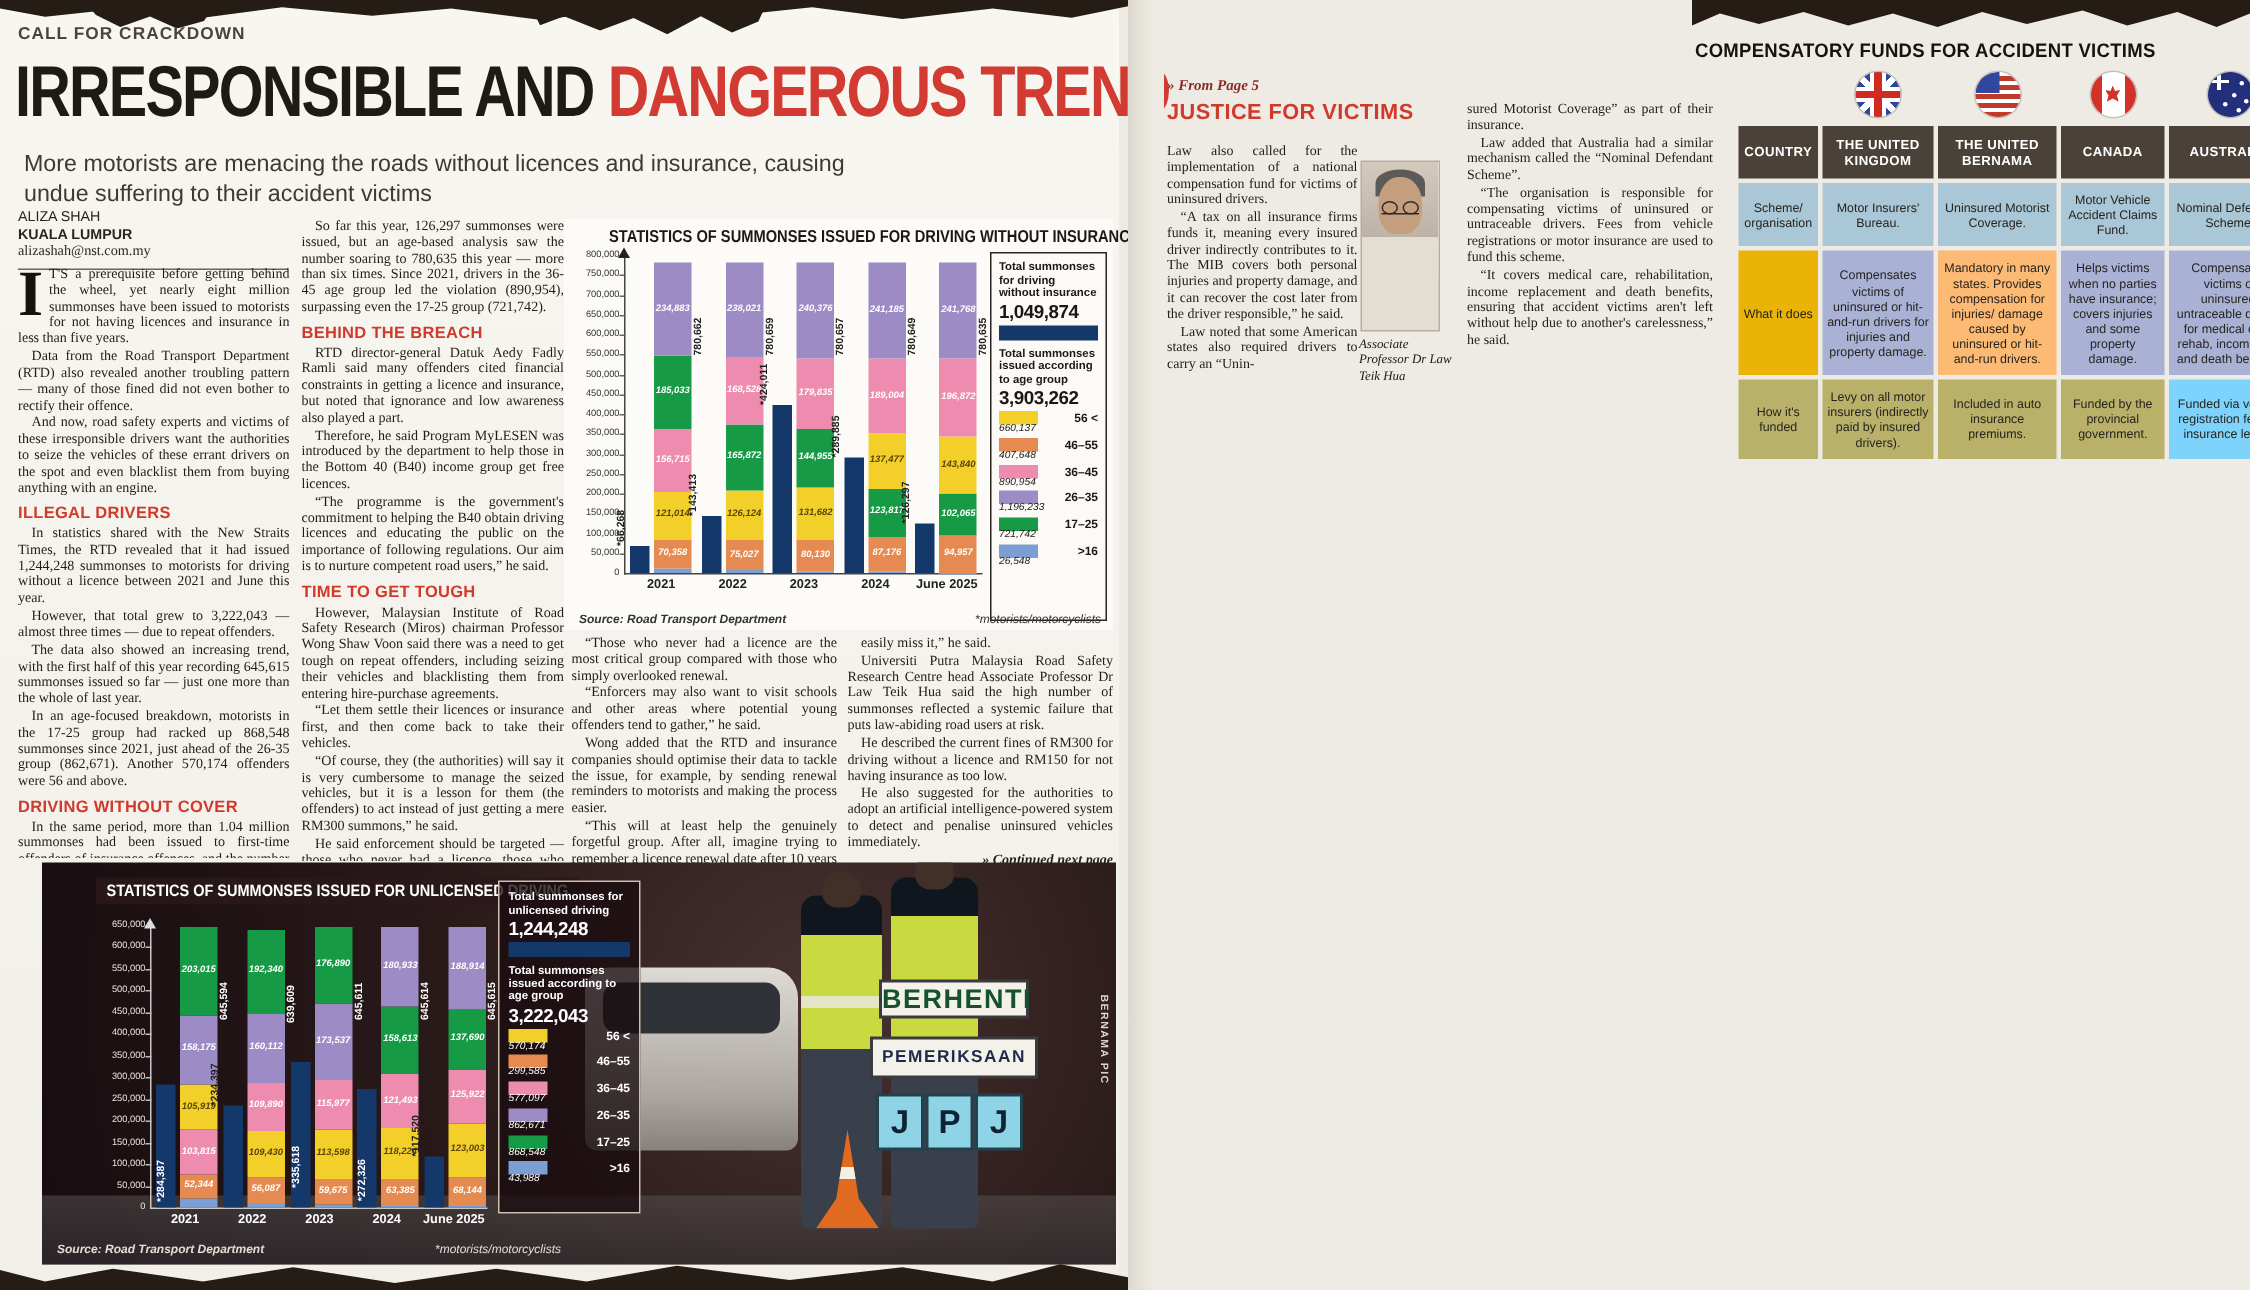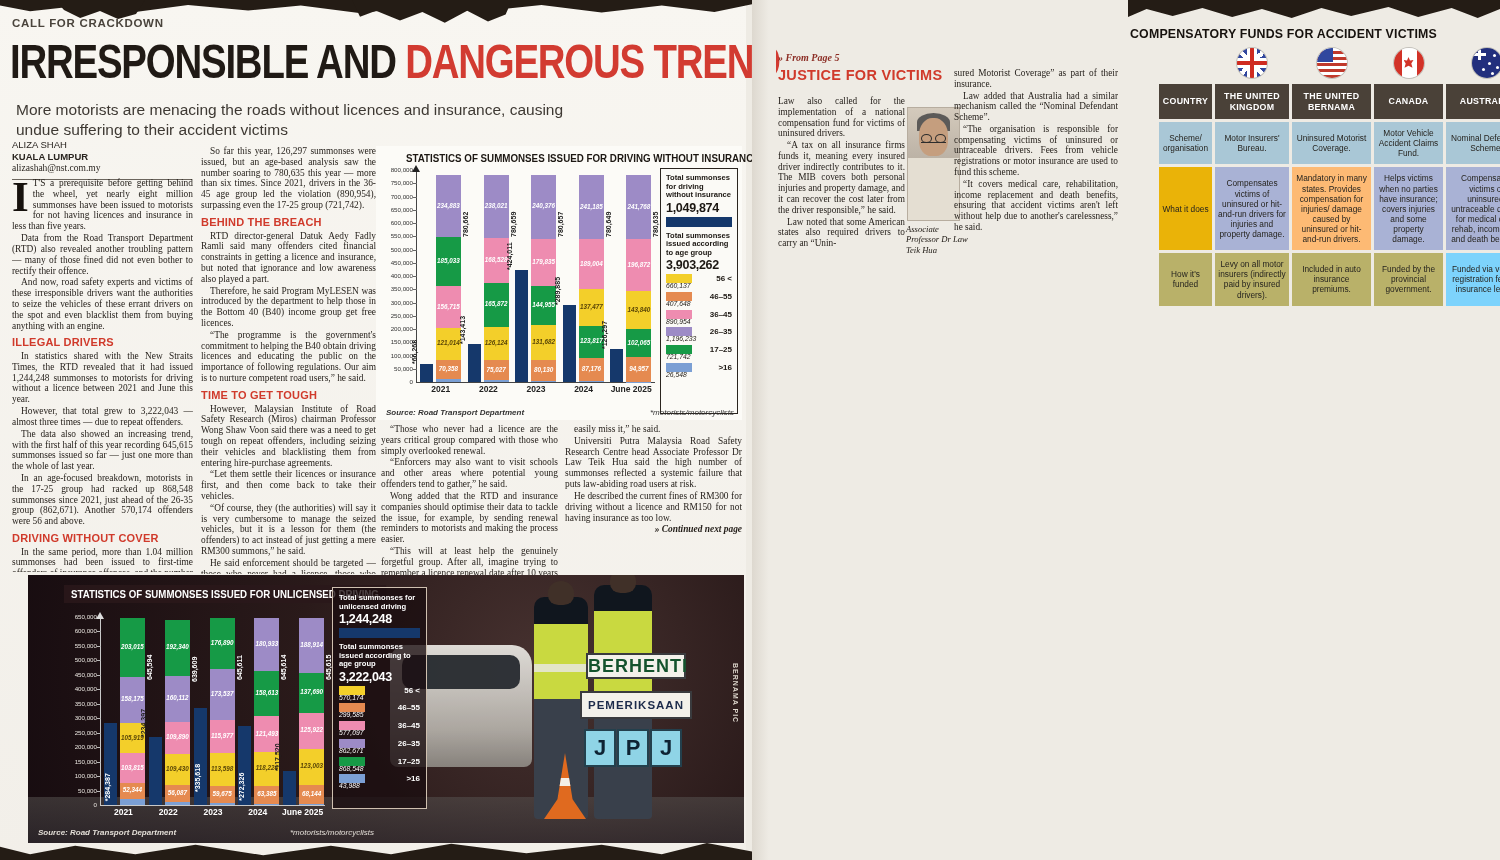--- a/index.html
+++ b/index.html
@@ -85,21 +85,21 @@
   .cone::after{content:"";position:absolute;left:30%;top:38%;width:40%;height:12%;background:#f3efe6;}
   .credit{position:absolute;right:5px;top:88px;writing-mode:vertical-rl;font-size:7px;letter-spacing:1px;color:#ddd6cc;font-weight:700;}
   
   .continuation{position:absolute;left:778px;top:52px;width:348px;height:280px;}
   .frompage{font-family:"Liberation Serif",serif;font-style:italic;font-weight:700;font-size:10px;color:#8c2d24;}
   .justice-head{margin:4px 0 0;font-size:14.5px;color:#d03a2b;letter-spacing:.3px;font-weight:700;}
   .jcol{position:absolute;font-family:"Liberation Serif",serif;font-size:9.3px;line-height:1.16;text-align:justify;color:#211c17;overflow:hidden;}
   .jcol p{margin:0 0 1px;text-indent:9px;}
   .jcol p:first-child{text-indent:0;}
   .jcolA{left:0;top:44px;width:127px;height:232px;}
-  .jcolB{left:176px;top:16px;width:164px;height:264px;}
+  .jcolB{left:200px;top:16px;width:164px;height:264px;}
   .portrait{position:absolute;left:130px;top:56px;width:51px;height:112px;background:linear-gradient(#d4cabc,#9e958a);overflow:hidden;box-shadow:0 0 0 1px #b7ad9f;}
   .portrait .hair{position:absolute;left:9px;top:5px;width:33px;height:18px;background:#5c5a58;border-radius:50% 50% 0 0;}
   .portrait .face{position:absolute;left:11px;top:10px;width:29px;height:38px;background:#c59e7e;border-radius:46% 46% 40% 40%;}
   .portrait .glasses{position:absolute;left:13px;top:26px;width:25px;height:8px;border-bottom:1px solid #2c2c2c;}
   .portrait .glasses::before,.portrait .glasses::after{content:"";position:absolute;top:0;width:9px;height:7px;border:1.4px solid #2c2c2c;border-radius:50%;}
   .portrait .glasses::before{left:0;}  .portrait .glasses::after{right:0;}
   .portrait .shirt{position:absolute;left:0;top:50px;width:100%;height:62px;background:#e4ded2;}
   .jcaption{position:absolute;left:128px;top:172px;width:66px;font-family:"Liberation Serif",serif;font-style:italic;font-size:8.6px;line-height:1.2;color:#1d1813;}
   
   .tablewrap{position:absolute;left:1128px;top:0;width:372px;height:312px;}
@@ -343,29 +343,30 @@
           <span class="sw" style="background: rgb(123, 159, 212);"></span>
           <span class="lb">&gt;16</span>
         </div>
         <div class="lg-tot">26,548</div>
       </div>
     <div class="c-source">Source: Road Transport Department</div>
     <div class="c-foot">*motorists/motorcyclists</div>
   </div>
 
   <div class="col col3">
-      <p>“Those who never had a licence are the years critical group compared with those who simply overlooked renewal.</p>
+      <p>“Those who never had a licence are the most critical group compared with those who simply overlooked renewal.</p>
       <p>“Enforcers may also want to visit schools and other areas where potential young offenders tend to gather,” he said.</p>
       <p>Wong added that the RTD and insurance companies should optimise their data to tackle the issue, for example, by sending renewal reminders to motorists and making the process easier.</p>
       <p>“This will at least help the genuinely forgetful group. After all, imagine trying to remember a licence renewal date after 10 years — you could</p>
     </div>
   <div class="col col4">
       <p>easily miss it,” he said.</p>
       <p>Universiti Putra Malaysia Road Safety Research Centre head Associate Professor Dr Law Teik Hua said the high number of summonses reflected a systemic failure that puts law-abiding road users at risk.</p>
       <p>He described the current fines of RM300 for driving without a licence and RM150 for not having insurance as too low.</p>
+      <p>He also suggested for the authorities to adopt an artificial intelligence-powered system to detect and penalise uninsured vehicles immediately.</p>
       <p class="cont-line noindent">» Continued next page</p>
     </div>
 
   <div class="photo-area">
     <div class="road"></div>
     <div class="car">
         <div class="win"></div>
       </div>
     <div class="officer o1">
         <div class="head"></div>

